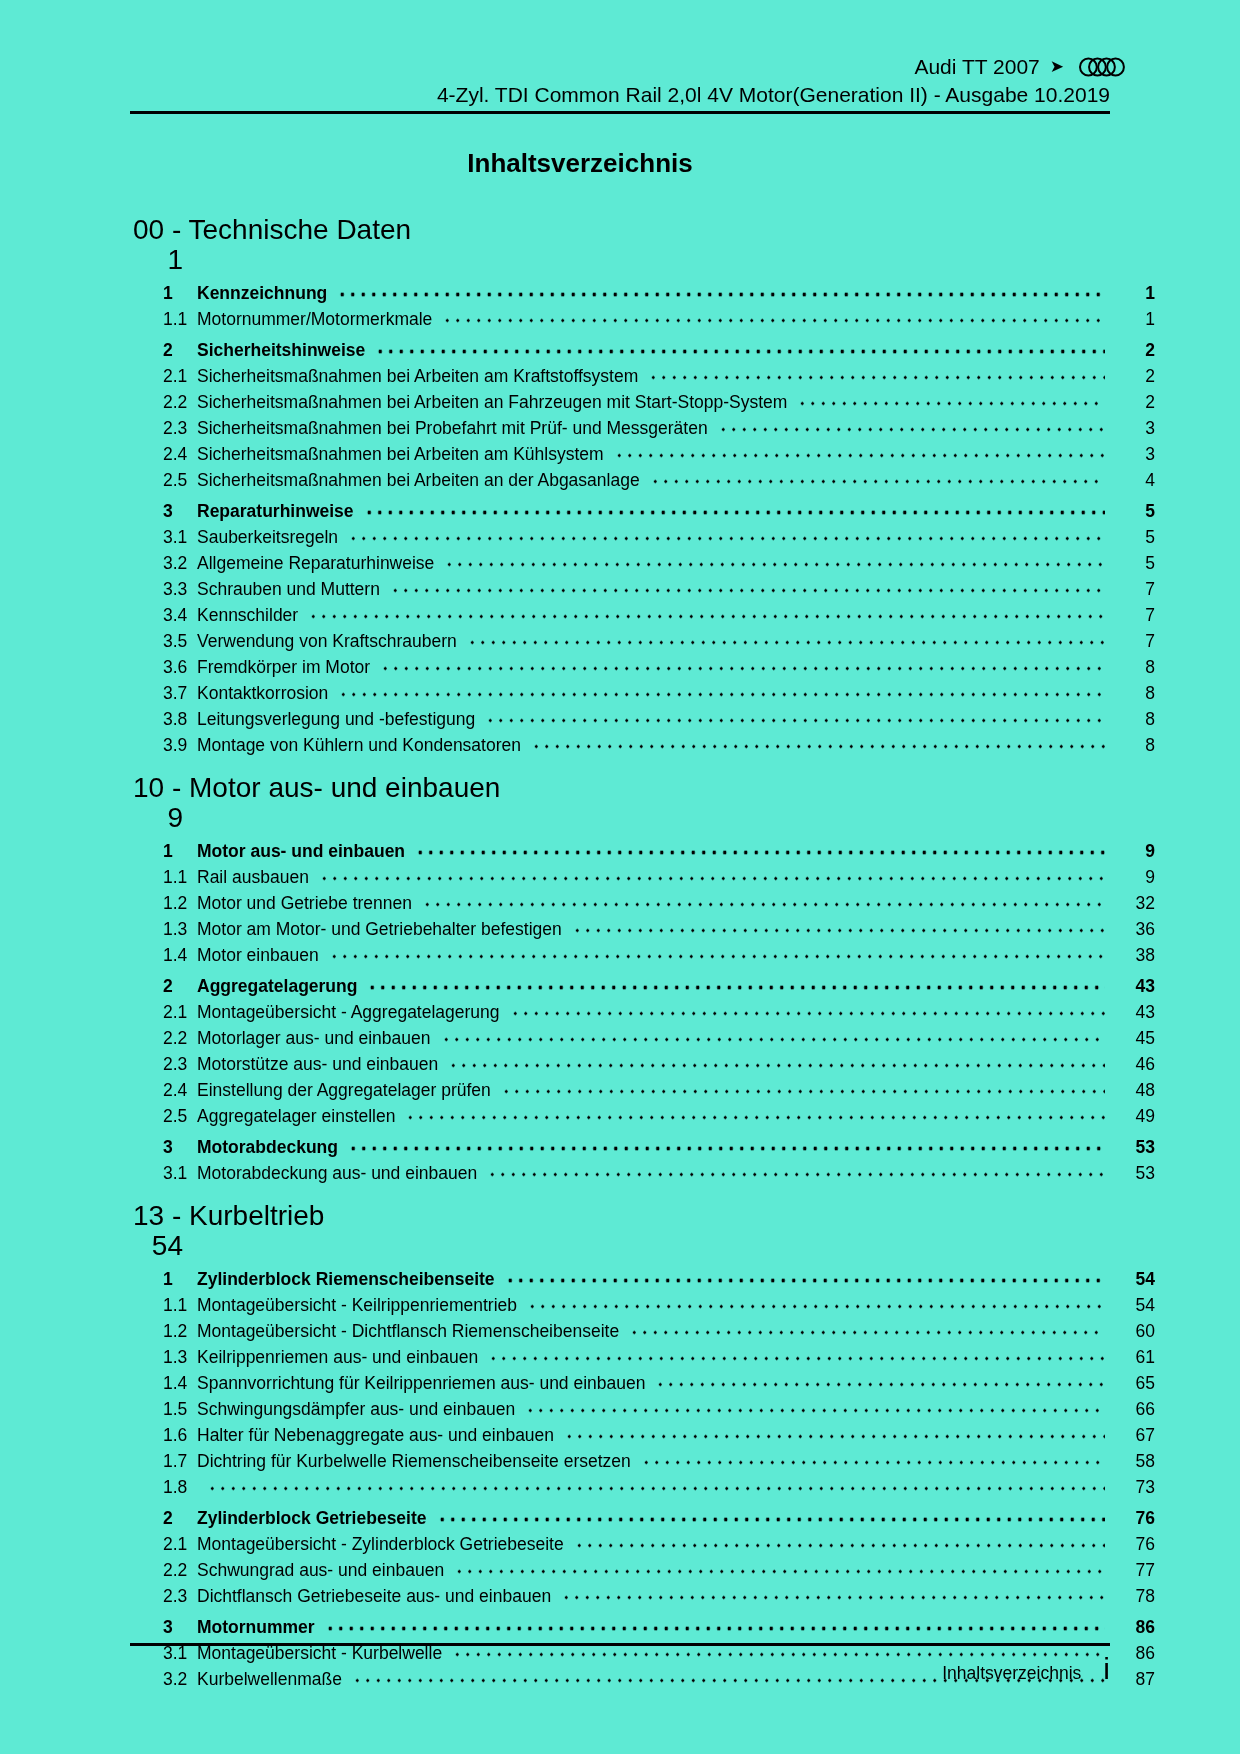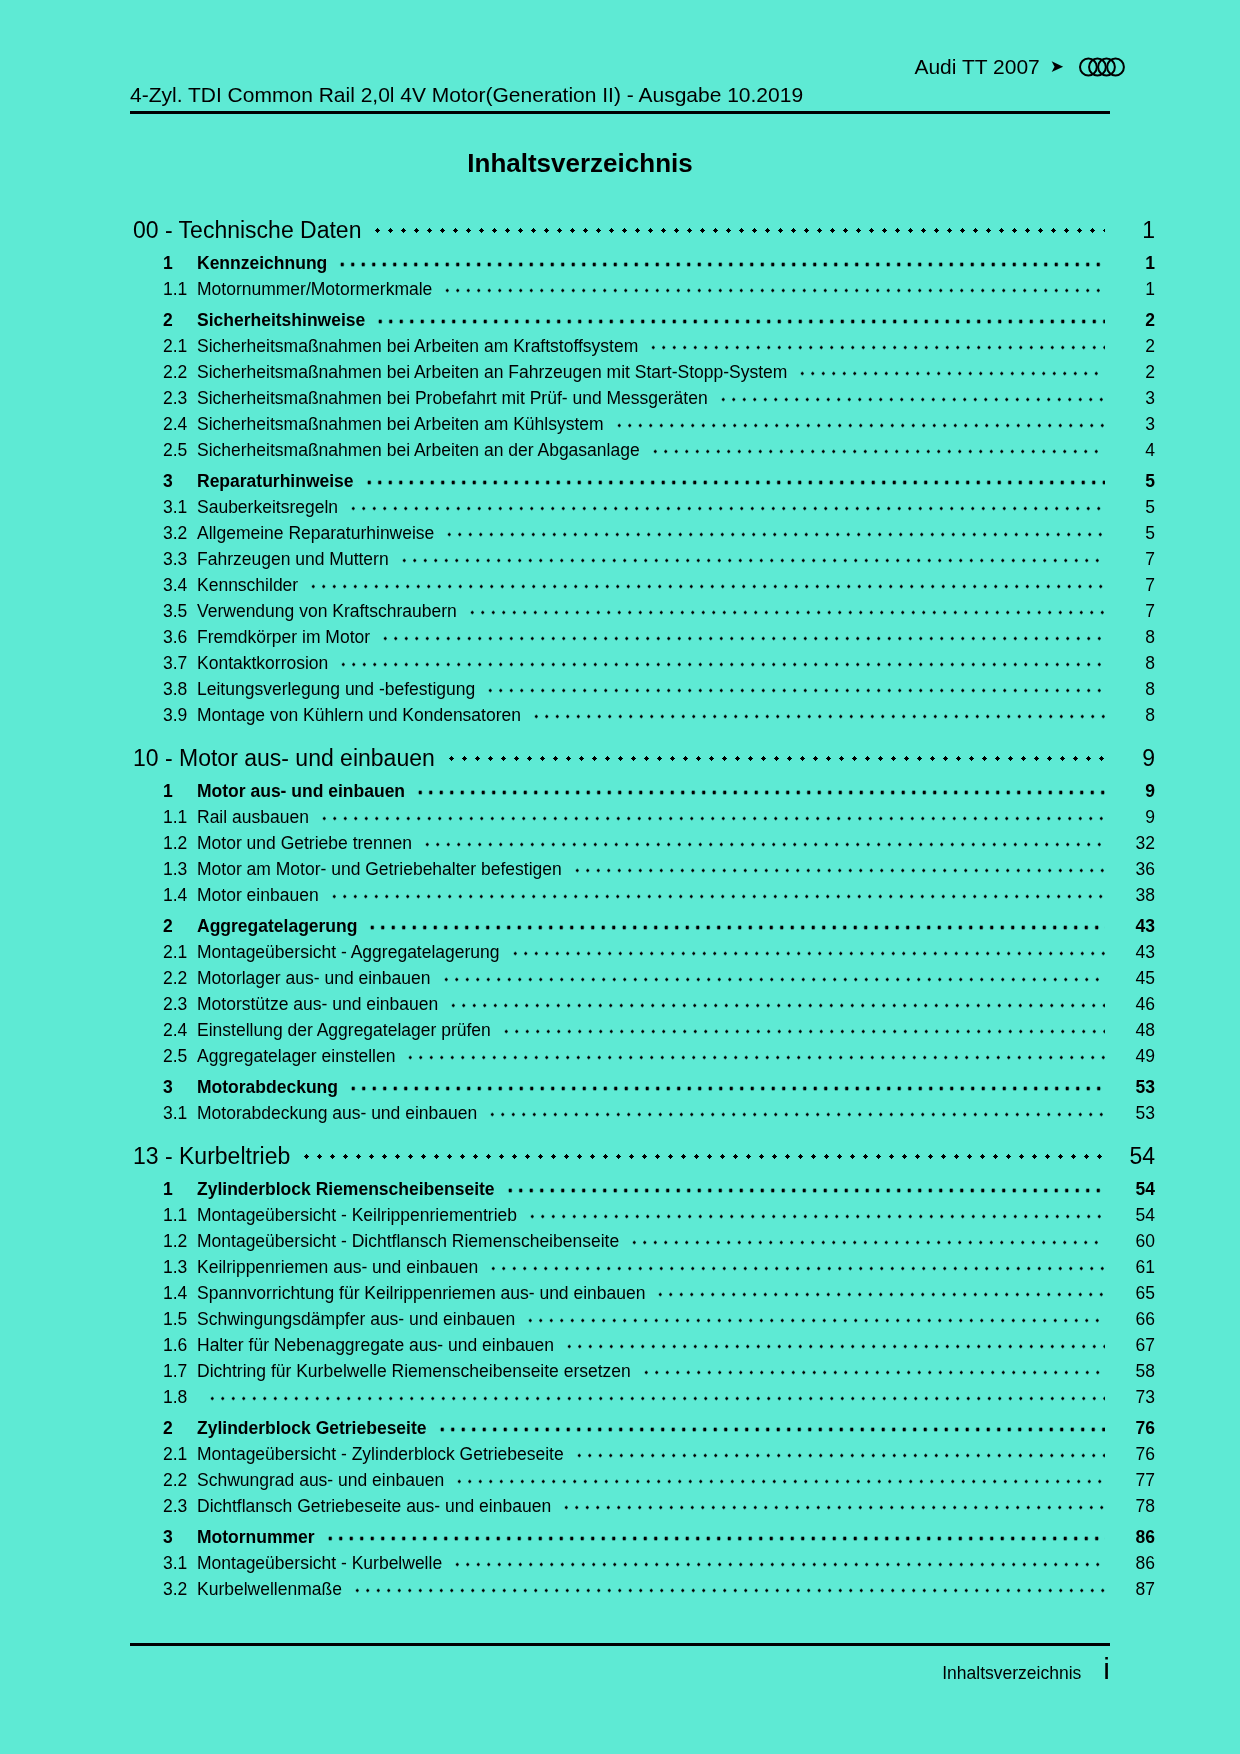--- a/index.html
+++ b/index.html
@@ -14,42 +14,42 @@
   }
   
   .header { position:absolute; left:130px; top:54px; width:980px; }
   .brand-line {
     display:flex; justify-content:flex-end; align-items:center;
     gap:14px; font-size:21px; line-height:24px; white-space:nowrap;
   }
   .brand-text { display:flex; align-items:center; gap:10px; }
   .arrow { font-size:17px; }
   .rings { margin-right:-16px; flex:none; }
-  .subtitle { text-align:left; font-size:21px; line-height:26px; margin-top:2px; white-space:nowrap; }
+  .subtitle { text-align:right; font-size:21px; line-height:26px; margin-top:2px; white-space:nowrap; }
   .header-rule { border-top:3px solid #000; margin-top:3px; }
   
   .page-title {
     position:absolute; left:130px; top:148px; width:980px;
     text-align:center; font-size:26px; font-weight:bold;
     transform:translateX(-40px);
   }
   
   .toc { position:absolute; left:130px; top:215px; width:1025px; }
   .toc-row { display:flex; font-size:17.5px; line-height:26px; }
   .toc-row .num  { flex:none; width:67px; padding-left:33px; box-sizing:border-box; white-space:nowrap; }
   .toc-row .label{ flex:none; white-space:nowrap; }
   .toc-row .dots {
     flex:1 1 auto; margin-left:10px; min-width:12px;
     background-repeat:repeat-x;
     background-image:radial-gradient(circle, #000 1.4px, transparent 1.6px);
     background-size:10.5px 10.5px;
     background-position:left bottom 7px;
   }
   .toc-row .pagenum { flex:none; width:50px; text-align:right; white-space:nowrap; }
-  .lvl-chapter { font-size:23px; line-height:30px; margin-top:15px; padding-left:3px; }
+  .lvl-chapter { font-size:28px; line-height:30px; margin-top:15px; padding-left:3px;flex-direction:column; }
   .lvl-chapter:first-child { margin-top:0; }
   .lvl-chapter .dots {
     background-image:radial-gradient(circle, #000 2px, transparent 2.2px);
     background-size:13px 13px; background-position:left bottom 8px;
   }
   .lvl-section { font-weight:bold; margin-top:5px; }
   .lvl-section .dots {
     background-image:radial-gradient(circle, #000 1.8px, transparent 2px);
     background-size:10.5px 10.5px;
   }
@@ -155,21 +155,21 @@
         <span class="pagenum">5</span>
       </div>
       <div class="toc-row lvl-sub">
         <span class="num">3.2</span>
         <span class="label">Allgemeine Reparaturhinweise</span>
         <span class="dots"></span>
         <span class="pagenum">5</span>
       </div>
       <div class="toc-row lvl-sub">
         <span class="num">3.3</span>
-        <span class="label">Fahrzeugen und Muttern</span>
+        <span class="label">Schrauben und Muttern</span>
         <span class="dots"></span>
         <span class="pagenum">7</span>
       </div>
       <div class="toc-row lvl-sub">
         <span class="num">3.4</span>
         <span class="label">Kennschilder</span>
         <span class="dots"></span>
         <span class="pagenum">7</span>
       </div>
       <div class="toc-row lvl-sub">

